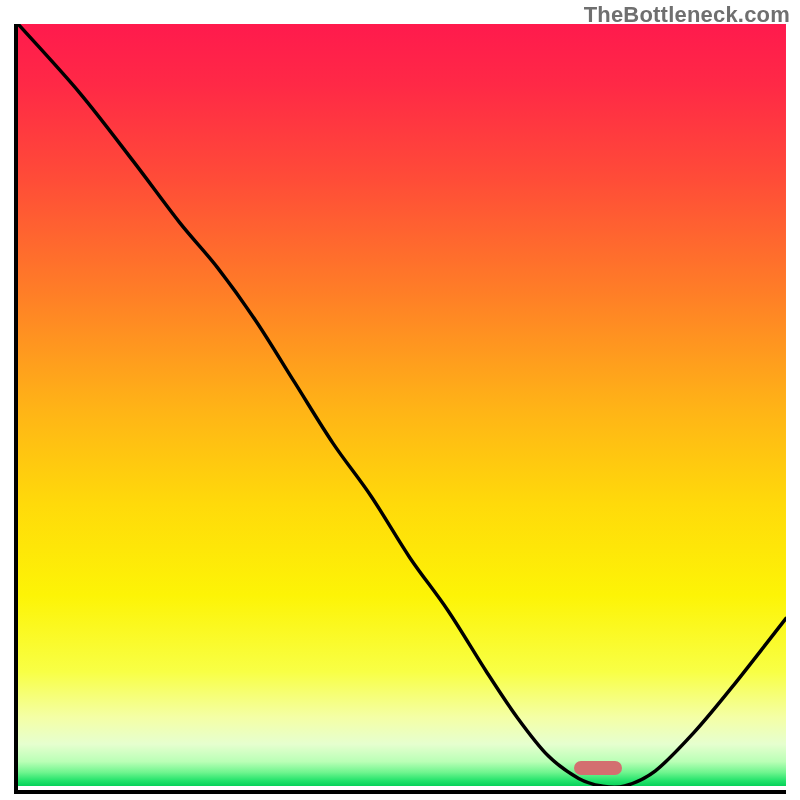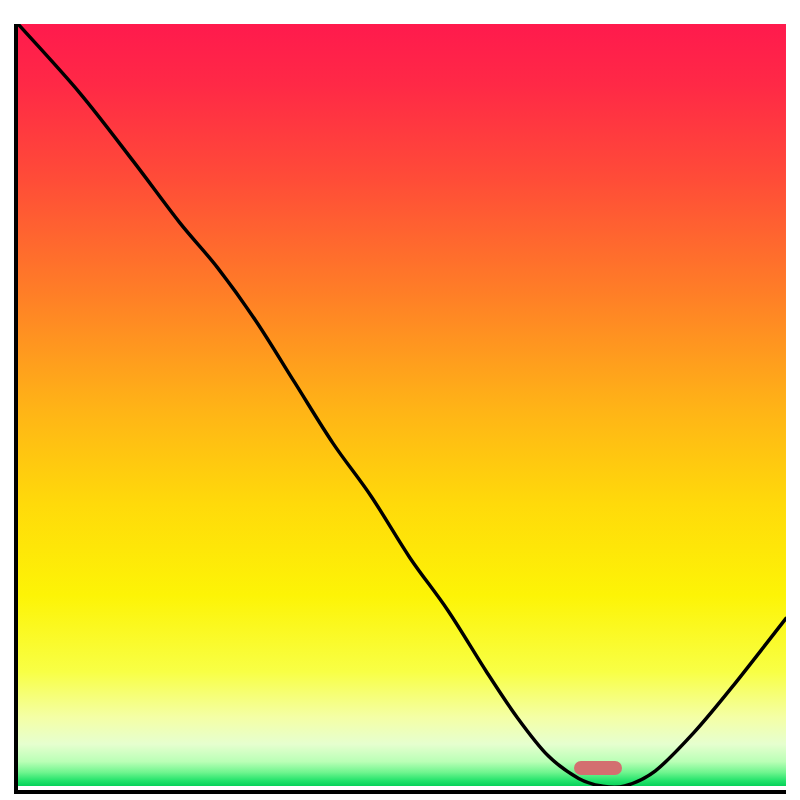--- a/index.html
+++ b/index.html
@@ -50,20 +50,21 @@
     height: 14px;
     border-radius: 7px;
     background: #d36f70;
   }
 </style>
 </head>
 <body>
 
 <div class="canvas">
 
+  <div class="watermark">TheBottleneck.com</div>
 
   <div class="plot-area">
 
     <svg class="bg-gradient" viewBox="0 0 772 766" preserveAspectRatio="none">
       <defs>
         <linearGradient id="grad" x1="0" y1="0" x2="0" y2="1">
             <stop offset="0%" stop-color="#ff1a4d"></stop>
             <stop offset="8%" stop-color="#ff2946"></stop>
             <stop offset="20%" stop-color="#ff4b38"></stop>
             <stop offset="35%" stop-color="#ff7d27"></stop>

